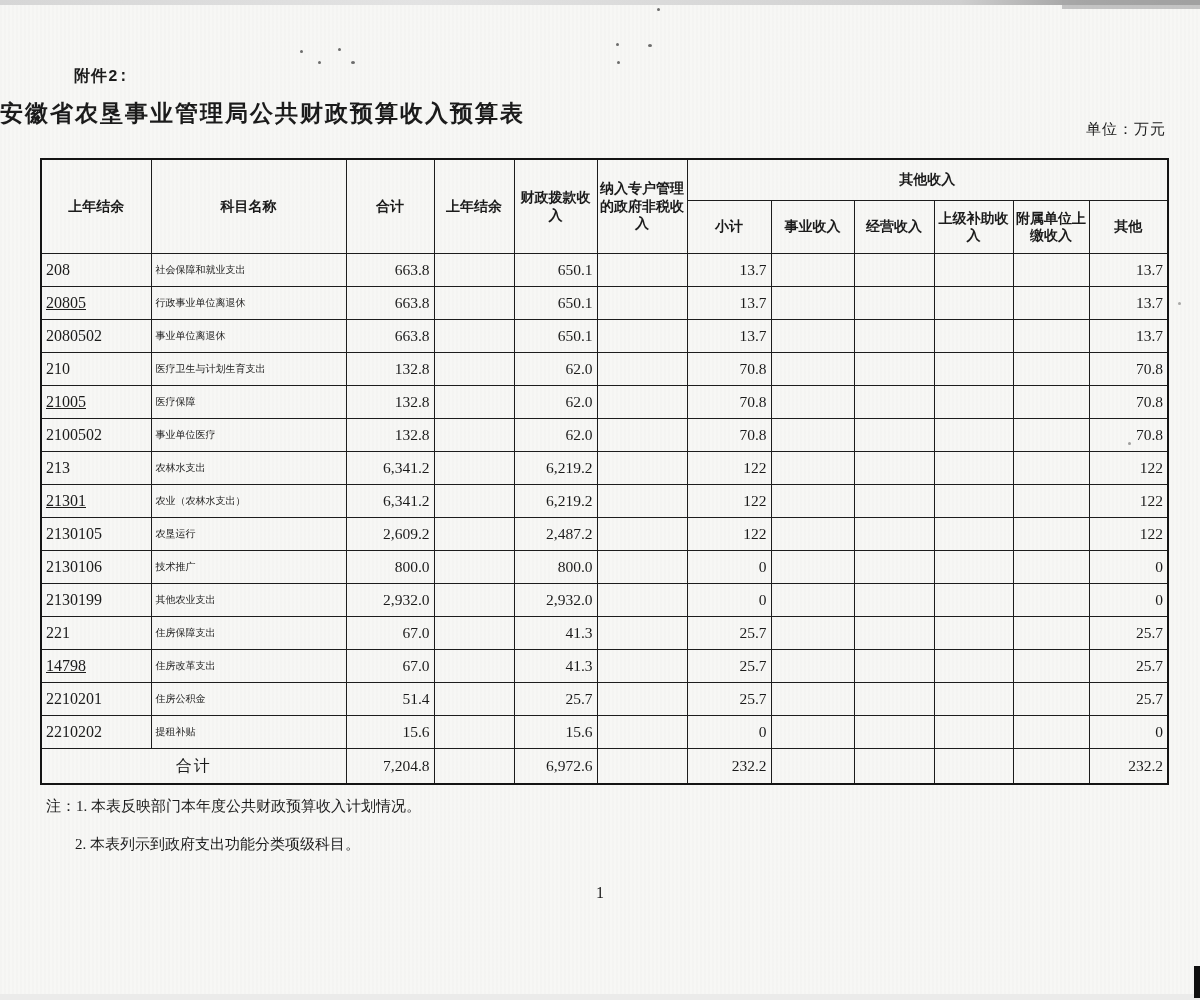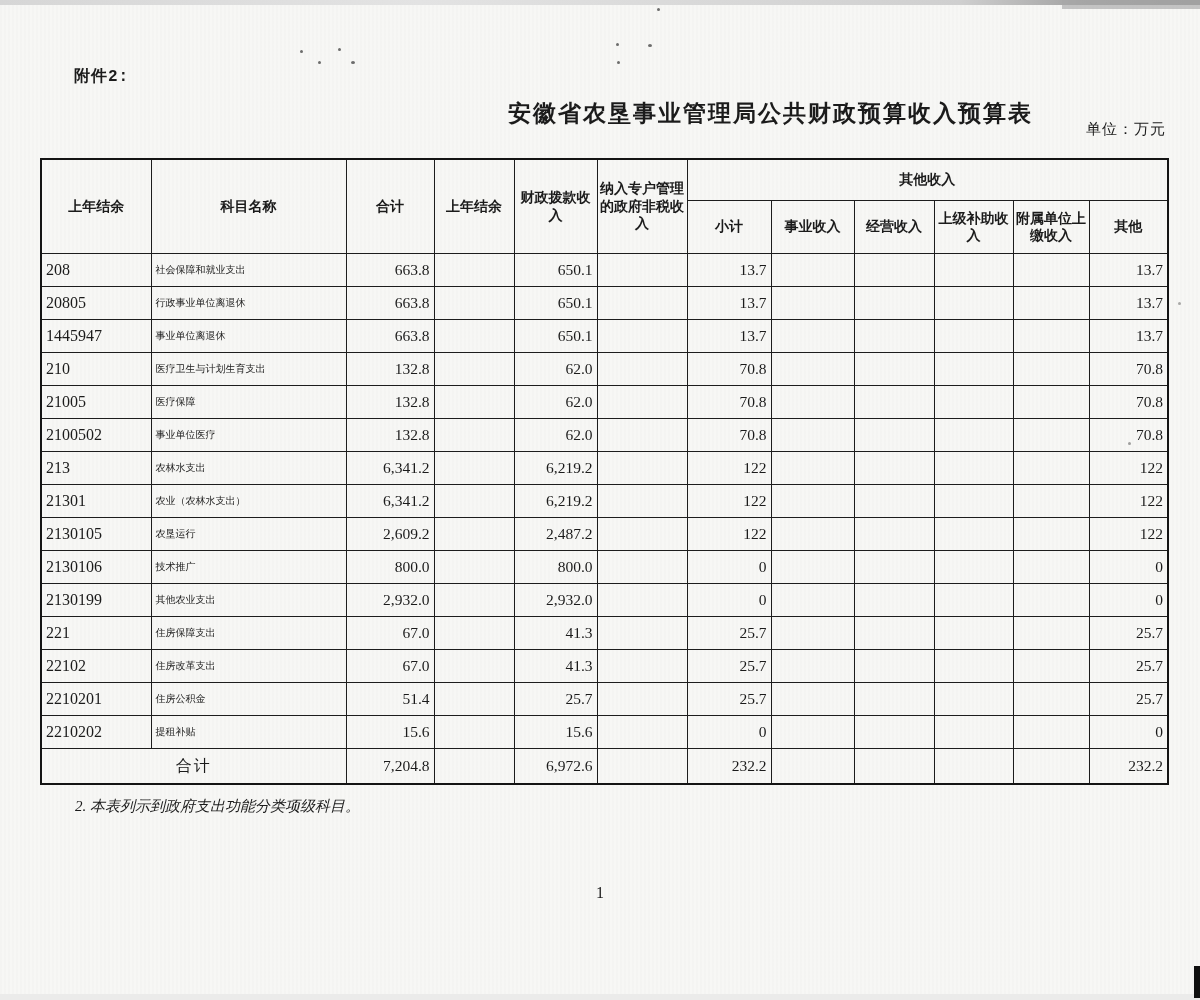--- a/index.html
+++ b/index.html
@@ -25,22 +25,22 @@
     position:absolute;left:0;bottom:0;width:1200px;height:6px;background:#ebebea;
   }
   .corner-mark{
     position:absolute;right:0;top:966px;width:6px;height:32px;background:#101010;
   }
   .speck{position:absolute;background:#4a4a4a;border-radius:50%;width:3px;height:3px;opacity:.8;}
   .attachment{
     position:absolute;left:74px;top:66px;font-size:16px;font-weight:bold;letter-spacing:1px;font-family:Liberation Mono, monospace;
   }
   .title{
-    position:absolute;left:0;top:98px;width:1024px;text-align:right;
-    font-size:23px;font-weight:bold;letter-spacing:2px;padding-left:9px;
+    position:absolute;left:0;top:98px;width:1024px;text-align:left;
+    font-size:23px;font-weight:bold;letter-spacing:2px;
   }
   .unit{
     position:absolute;right:34px;top:120px;font-size:15px;letter-spacing:1px;
   }
   table.budget{
     position:absolute;left:40px;top:158px;width:1127px;
     border-collapse:collapse;table-layout:fixed;
     font-size:15px;
   }
   table.budget th,table.budget td{
@@ -50,31 +50,31 @@
   }
   table.budget{border:2.5px solid #141414;}
   table.budget th{
     font-weight:bold;font-size:14px;line-height:1.25;
     text-align:center;vertical-align:middle;padding:2px 2px;
   }
   tr.hdr1 th{height:36px;}
   tr.hdr2 th{height:48px;}
   td.code{text-align:left;font-size:16px;height:32px;vertical-align:middle;white-space:nowrap;}
   td.ind0{padding-left:4px;}
-  td.ind1{padding-left:19px;}
+  td.ind1{padding-left:19px;text-decoration:underline;}
   td.ind2{padding-left:37px;}
   td.name{text-align:left;padding-left:6px;font-size:10px;vertical-align:middle;white-space:nowrap;}
   td.num{text-align:right;padding-right:5px;font-size:15.5px;vertical-align:middle;font-family:"Liberation Serif","DejaVu Serif",serif;}
   tr.total-row td{height:34px;}
   td.total-label{text-align:center;font-size:16px;letter-spacing:2px;vertical-align:middle;}
   .notes{
     position:absolute;left:46px;top:796px;font-size:15px;line-height:1.4;
   }
   .notes .note-line{margin-bottom:17px;}
-  .notes .note-item-2{padding-left:29px;font-style:italic;}
+  .notes .note-item-2{padding-left:29px;}
   .page-number{
     position:absolute;left:0;top:884px;width:1200px;text-align:center;font-size:16px;
   }
 </style>
 </head>
 <body>
 
 <div class="paper-texture"></div>
 <div class="top-strip"></div>
 <div class="top-right-shade"></div>
@@ -153,21 +153,21 @@
         <td class="num">650.1</td>
         <td class="num"></td>
         <td class="num">13.7</td>
         <td class="num"></td>
         <td class="num"></td>
         <td class="num"></td>
         <td class="num"></td>
         <td class="num">13.7</td>
       </tr>
       <tr>
-        <td class="code ind2">1445947</td>
+        <td class="code ind2">2080502</td>
         <td class="name">事业单位离退休</td>
         <td class="num">663.8</td>
         <td class="num"></td>
         <td class="num">650.1</td>
         <td class="num"></td>
         <td class="num">13.7</td>
         <td class="num"></td>
         <td class="num"></td>
         <td class="num"></td>
         <td class="num"></td>
@@ -293,21 +293,21 @@
         <td class="num">41.3</td>
         <td class="num"></td>
         <td class="num">25.7</td>
         <td class="num"></td>
         <td class="num"></td>
         <td class="num"></td>
         <td class="num"></td>
         <td class="num">25.7</td>
       </tr>
       <tr>
-        <td class="code ind1">22102</td>
+        <td class="code ind1">14798</td>
         <td class="name">住房改革支出</td>
         <td class="num">67.0</td>
         <td class="num"></td>
         <td class="num">41.3</td>
         <td class="num"></td>
         <td class="num">25.7</td>
         <td class="num"></td>
         <td class="num"></td>
         <td class="num"></td>
         <td class="num"></td>
@@ -351,16 +351,17 @@
         <td class="num"></td>
         <td class="num"></td>
         <td class="num"></td>
         <td class="num"></td>
         <td class="num">232.2</td>
       </tr>
     </tbody>
 </table>
 
 <div class="notes">
+  <div class="note-line"><span>注：</span><span>1. 本表反映部门本年度公共财政预算收入计划情况。</span></div>
   <div class="note-line note-item-2"><span>2. 本表列示到政府支出功能分类项级科目。</span></div>
 </div>
 
 <div class="page-number">1</div>
 
 </body></html>

